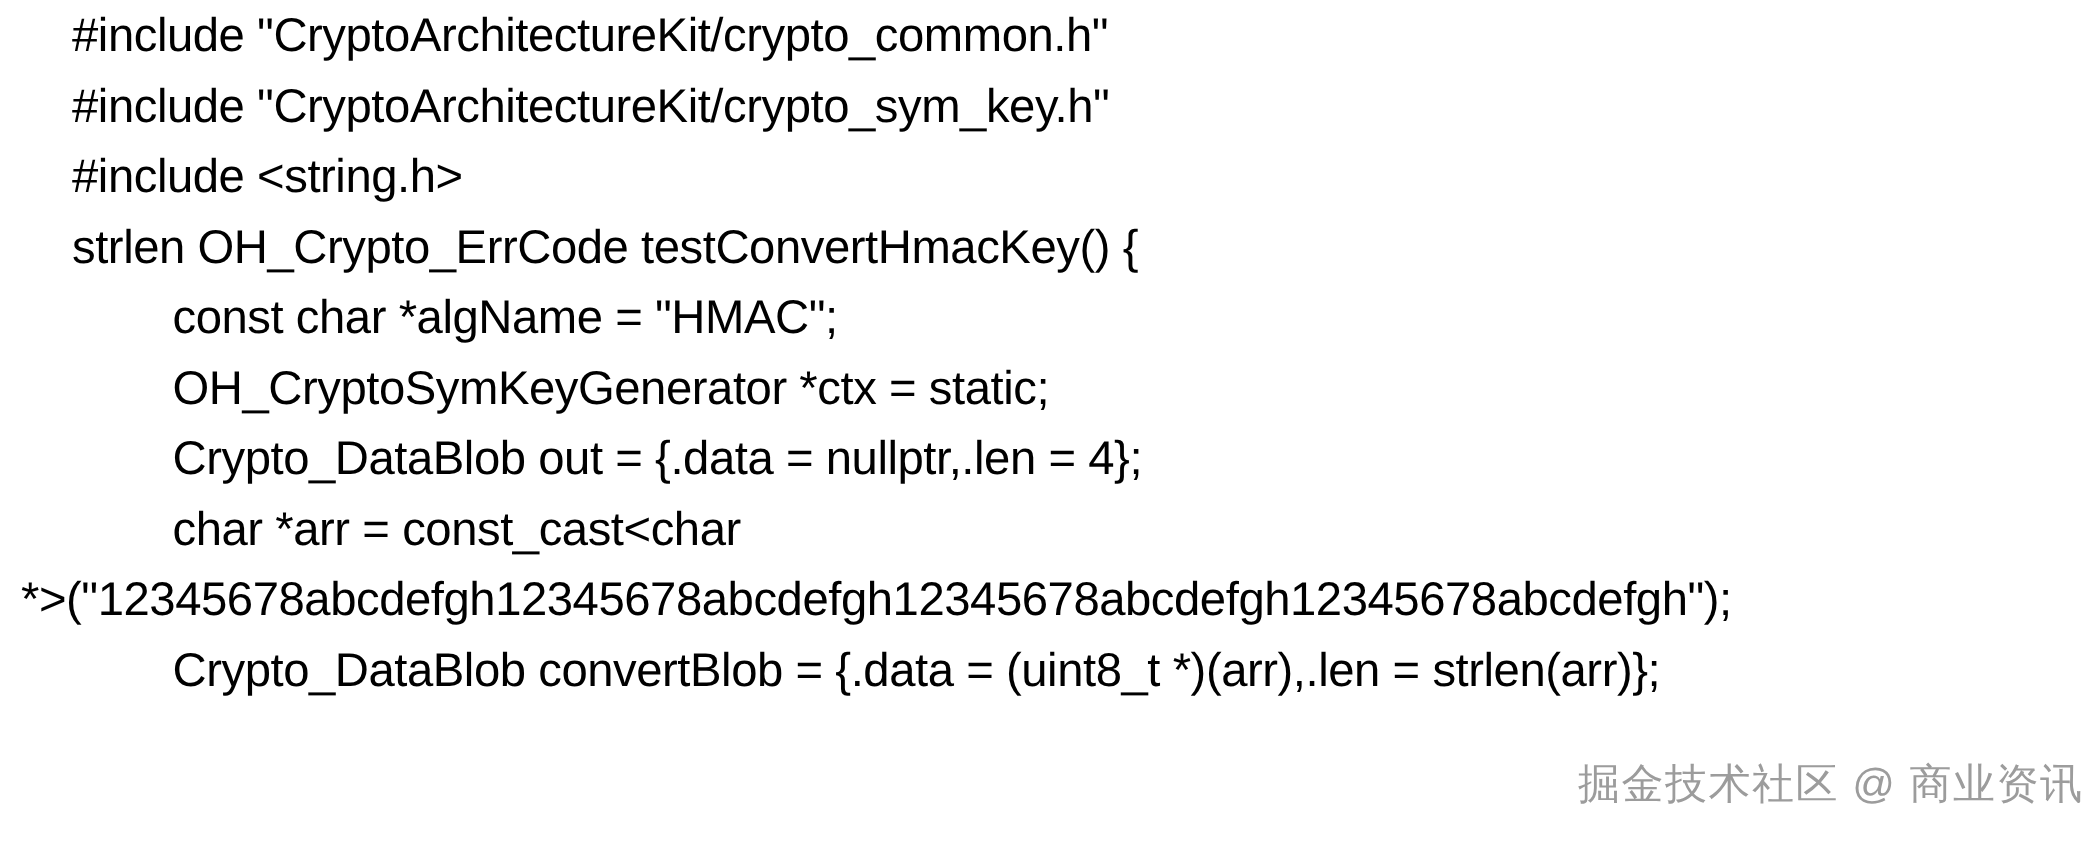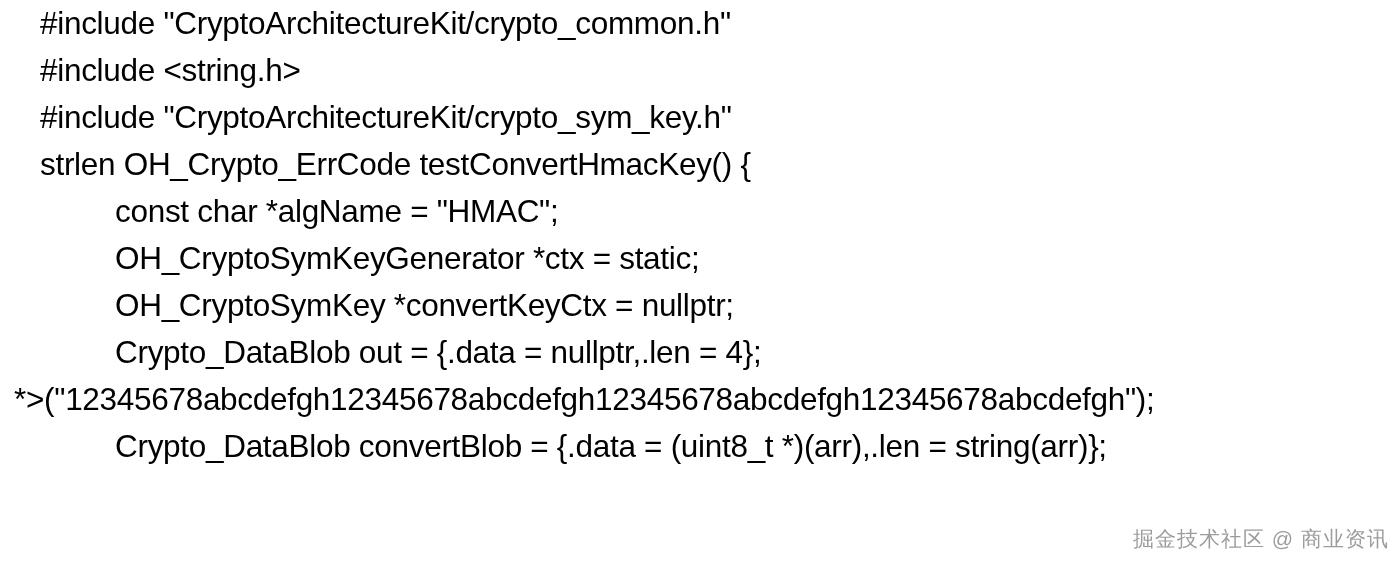--- a/index.html
+++ b/index.html
@@ -25,45 +25,45 @@
     left: 0;
     width: 100%;
   }
   .code-line {
     font-size: 31.5px;
     line-height: 47px;
     color: #000000;
     white-space: pre;
     letter-spacing: -0.3px;
   }
-  .indent-0 { padding-left: 20px; margin-left: 20px; }   
+  .indent-0 { padding-left: 48px; }   
   .indent-1 { padding-left: 115px; }  
   .indent-2 { padding-left: 14px; }   
   .watermark {
     position: absolute;
     right: 3px;
-    bottom: 10px;
-    font-size: 21px;
+    bottom: 26px;
+    font-size: 28px;
     line-height: 30px;
     letter-spacing: 1px;
     color: #9c9c9c;
     text-shadow: 2px 2px 1px #ffffff, 3px 3px 2px rgba(255,255,255,0.9);
     white-space: pre;
   }
 </style>
 </head>
 <body>
 
 <div class="page">
   <div class="code-block" id="code-lines">
       <div class="code-line indent-0">#include "CryptoArchitectureKit/crypto_common.h"</div>
+      <div class="code-line indent-0">#include "CryptoArchitectureKit/crypto_sym_key.h"</div>
       <div class="code-line indent-0">#include &lt;string.h&gt;</div>
-      <div class="code-line indent-0">#include "CryptoArchitectureKit/crypto_sym_key.h"</div>
       <div class="code-line indent-0">strlen OH_Crypto_ErrCode testConvertHmacKey() {</div>
       <div class="code-line indent-1">const char *algName = "HMAC";</div>
       <div class="code-line indent-1">OH_CryptoSymKeyGenerator *ctx = static;</div>
-      <div class="code-line indent-1">OH_CryptoSymKey *convertKeyCtx = nullptr;</div>
       <div class="code-line indent-1">Crypto_DataBlob out = {.data = nullptr,.len = 4};</div>
+      <div class="code-line indent-1">char *arr = const_cast&lt;char</div>
       <div class="code-line indent-2">*&gt;("12345678abcdefgh12345678abcdefgh12345678abcdefgh12345678abcdefgh");</div>
-      <div class="code-line indent-1">Crypto_DataBlob convertBlob = {.data = (uint8_t *)(arr),.len = string(arr)};</div>
+      <div class="code-line indent-1">Crypto_DataBlob convertBlob = {.data = (uint8_t *)(arr),.len = strlen(arr)};</div>
     </div>
   <div class="watermark">掘金技术社区 @ 商业资讯</div>
 </div>
 
 </body></html>

